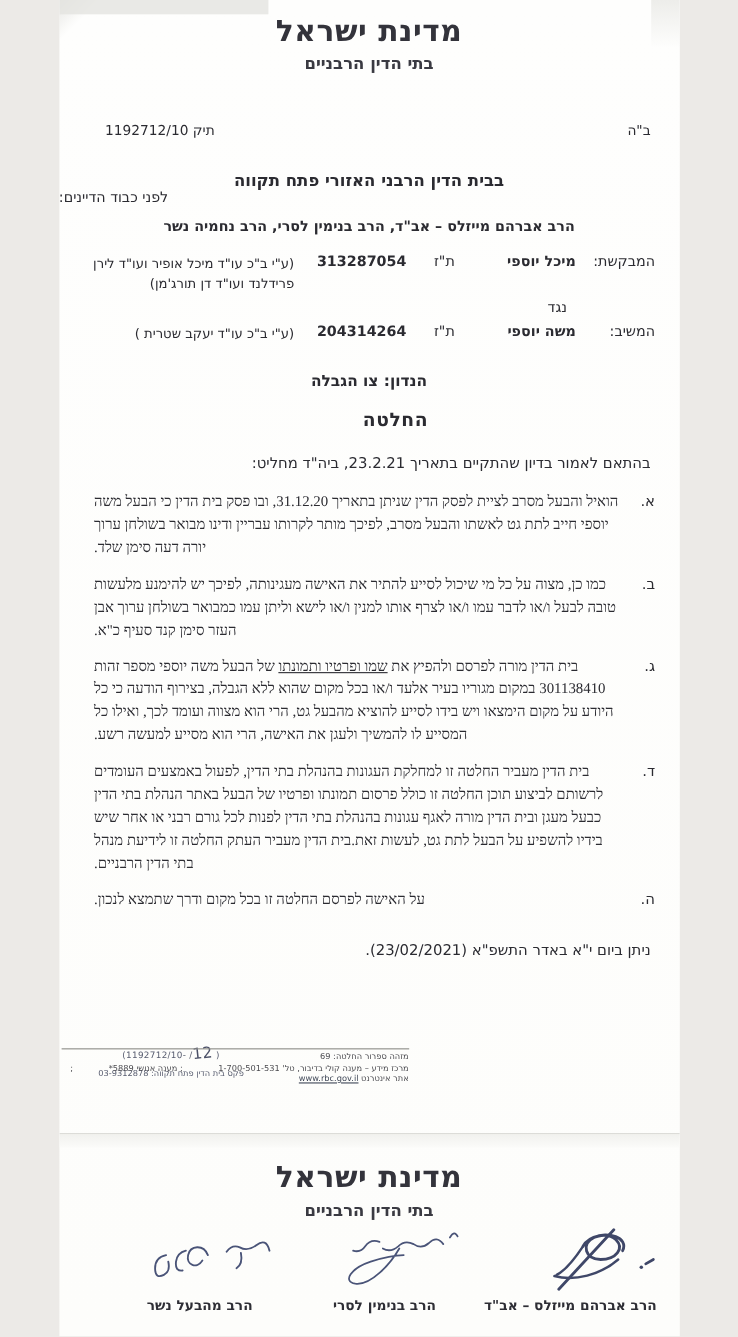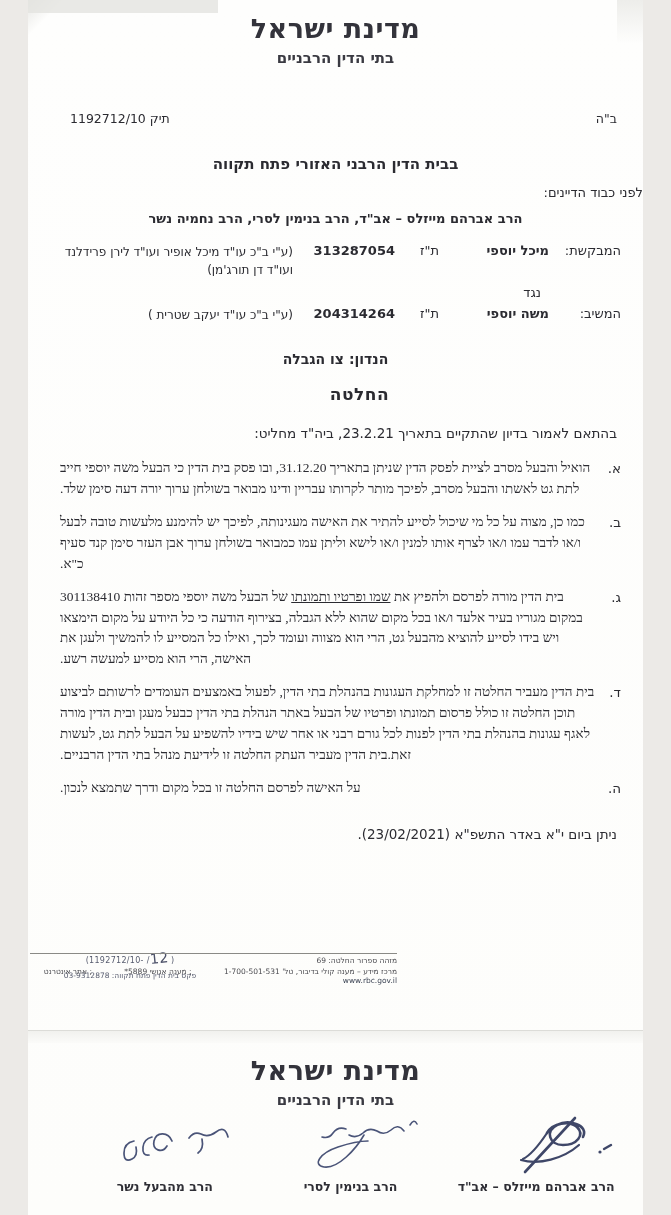--- a/index.html
+++ b/index.html
@@ -1,36 +1,36 @@
 <!DOCTYPE html>
 <html lang="he" dir="rtl"><head>
 <meta charset="utf-8">
 <title>Document</title>
 <style>
   html,body{margin:0;padding:0;background:#eceae7;}
   .page{
     position:relative;
-    width:615px;height:1215px;
+    width:564px;height:1215px;
     margin:0 auto;
     background:
       linear-gradient(135deg, #e7e7e4 0px, rgba(231,231,228,0) 26px),
       linear-gradient(#fefefd, #fdfdfb);
     overflow:hidden;
     font-family:"DejaVu Sans", sans-serif;
     color:#2b2b31;
     direction:rtl;
   }
   .corner-shade{position:absolute;top:0;left:0;width:190px;height:13px;background:#e3e3e0;opacity:.8;}
   .corner-shade-r{position:absolute;top:0;right:0;width:26px;height:44px;background:linear-gradient(180deg,#ededea,rgba(237,237,234,0));}
   .doc-header{text-align:center;padding-top:13px;}
   .doc-title{font-size:27px;font-weight:bold;letter-spacing:.5px;color:#33333b;}
   .doc-subtitle{font-size:15px;font-weight:bold;margin-top:5px;color:#3a3a42;}
   .meta-row{display:flex;justify-content:space-between;margin-top:44px;padding:0 26px 0 42px;font-size:12.5px;}
   .court-line{text-align:center;font-weight:bold;font-size:15px;margin-top:29px;}
-  .judges-intro{text-align:right;font-size:13px;margin-top:12px;}
+  .judges-intro{text-align:left;font-size:13px;margin-top:0;}
   .judges-line{text-align:center;font-size:13px;font-weight:bold;margin-top:11px;}
   .parties{margin:17px 22px 0 20px;font-size:13px;}
   .party-row{display:flex;align-items:flex-start;}
   .party-label{width:72px;flex:none;}
   .party-name{width:110px;flex:none;font-weight:bold;}
   .id-label{width:44px;flex:none;}
   .id-value{width:102px;flex:none;font-weight:bold;}
   .party-rep{flex:1;font-size:12px;line-height:1.5;}
   .versus{margin:6px 80px 6px 0;}
   .row-respondent{margin-top:2px;}
@@ -43,21 +43,21 @@
   .item-text{flex:1;text-align:left;font-family:Liberation Serif, serif;}
   .u{text-decoration:underline;}
   .date-line{margin:27px 26px 0 0;text-align:right;font-size:13.5px;}
   .stamp-note{position:absolute;top:950px;left:12px;width:180px;text-align:center;color:#565b6e;}
   .stamp-case{font-size:8px;direction:ltr;letter-spacing:.3px;}
   .stamp-hw{font-size:14px;display:inline-block;transform:rotate(-6deg);color:#4c5168;}
   .stamp-fax{font-size:7.5px;margin-top:5px;color:#565b6e;}
   .footer-block{position:absolute;top:953px;left:2px;right:246px;border-top:1px solid #8a8a86;padding-top:2px;text-align:right;direction:rtl;color:#4b4b50;}
   .footer-line1{font-size:7.5px;}
   .footer-line2{font-size:7.5px;margin-top:2px;}
-  .footer-link{color:#3e4656;}
+  .footer-link{text-decoration:underline;color:#3e4656;}
   .ltr{direction:ltr;unicode-bidi:embed;display:inline-block;margin-left:30px;}
   .page-break{position:absolute;top:1030px;left:0;right:0;height:12px;
     background:linear-gradient(180deg,#f1f1ee,#fbfbf9);border-top:1px solid #dcdcd8;}
   .page2{position:absolute;top:1042px;left:0;right:0;}
   .sign-row{display:flex;justify-content:space-between;padding:0 14px 0 44px;margin-top:6px;align-items:flex-end;}
   .sig-block{width:205px;text-align:center;}
   .sig-svg{display:block;margin:0 auto;}
   .sig-name{font-size:12.5px;font-weight:bold;margin-top:2px;color:#2e2e35;}
 </style>
 </head>

